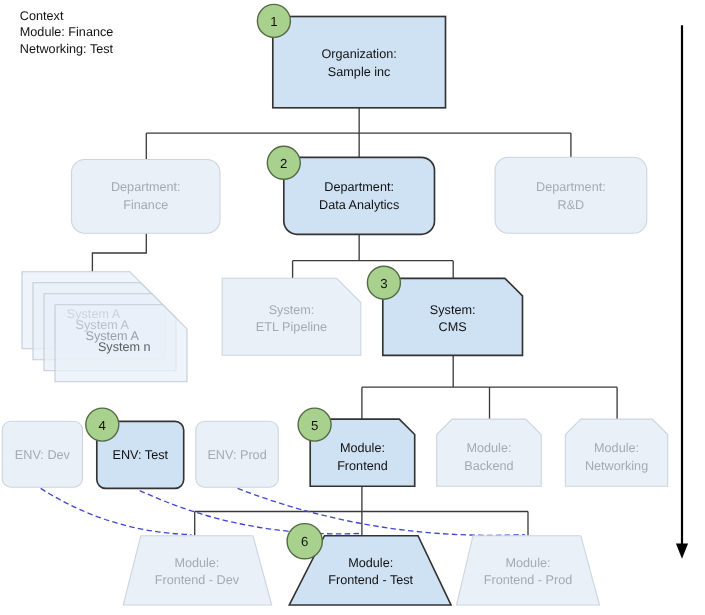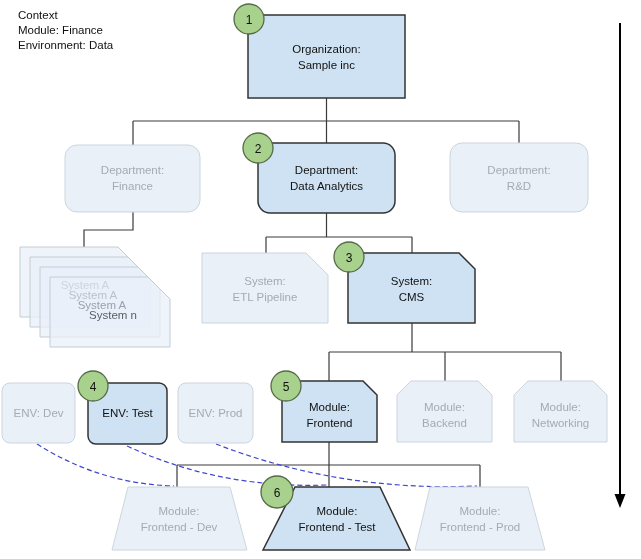--- a/index.html
+++ b/index.html
@@ -22,21 +22,21 @@
   .st0{fill:#ccd4dd;} .st1{fill:#b9c2cb;} .st2{fill:#99a1aa;} .st3{fill:#596066;}
 </style>
 </head>
 <body>
 
 <div class="stage">
 
   <div class="context">
     <div>Context</div>
     <div>Module: Finance</div>
-    <div>Environment: Data</div>
+    <div>Networking: Test</div>
   </div>
 
   <svg width="641" height="559" viewBox="0 0 641 559">
 
     <g>
       <path class="link" d="M326.5,98 V121 M133,121 H519 M133,121 V145 M326.5,121 V143 M519,121 V143"></path>
       <path class="link" d="M133,212 V230 H84 V247"></path>
       <path class="link" d="M326.5,213 V237 M266,237 H412 M266,237 V253 M412,237 V253"></path>
       <path class="link" d="M412,323 V352 M329,352 H561 M329,352 V381 M445,352 V381 M561,352 V381"></path>
       <path class="link" d="M329,442 V487 M177,465 H480 M177,465 V487 M480,465 V487"></path>

